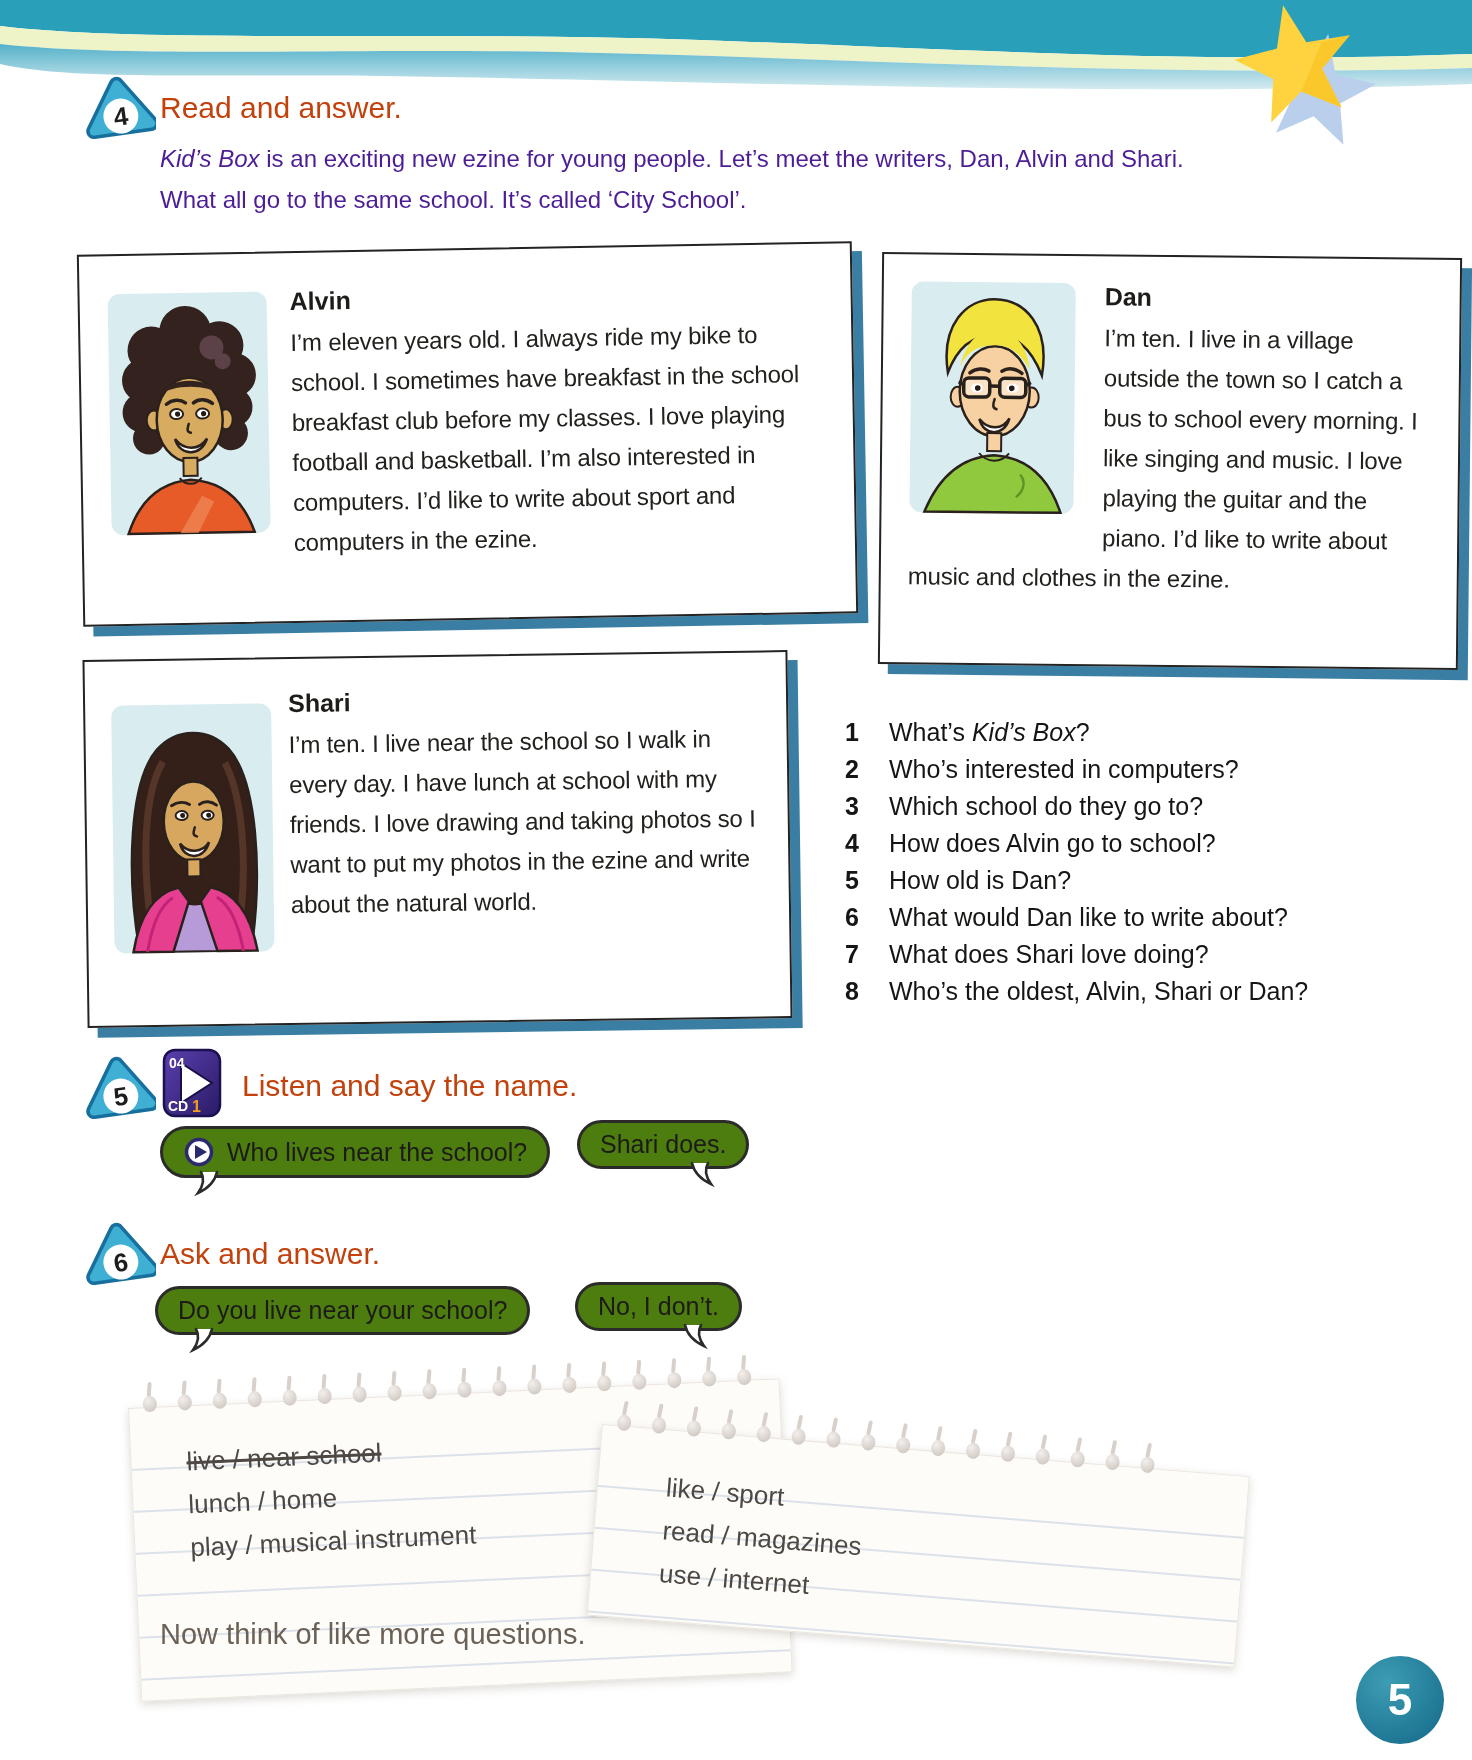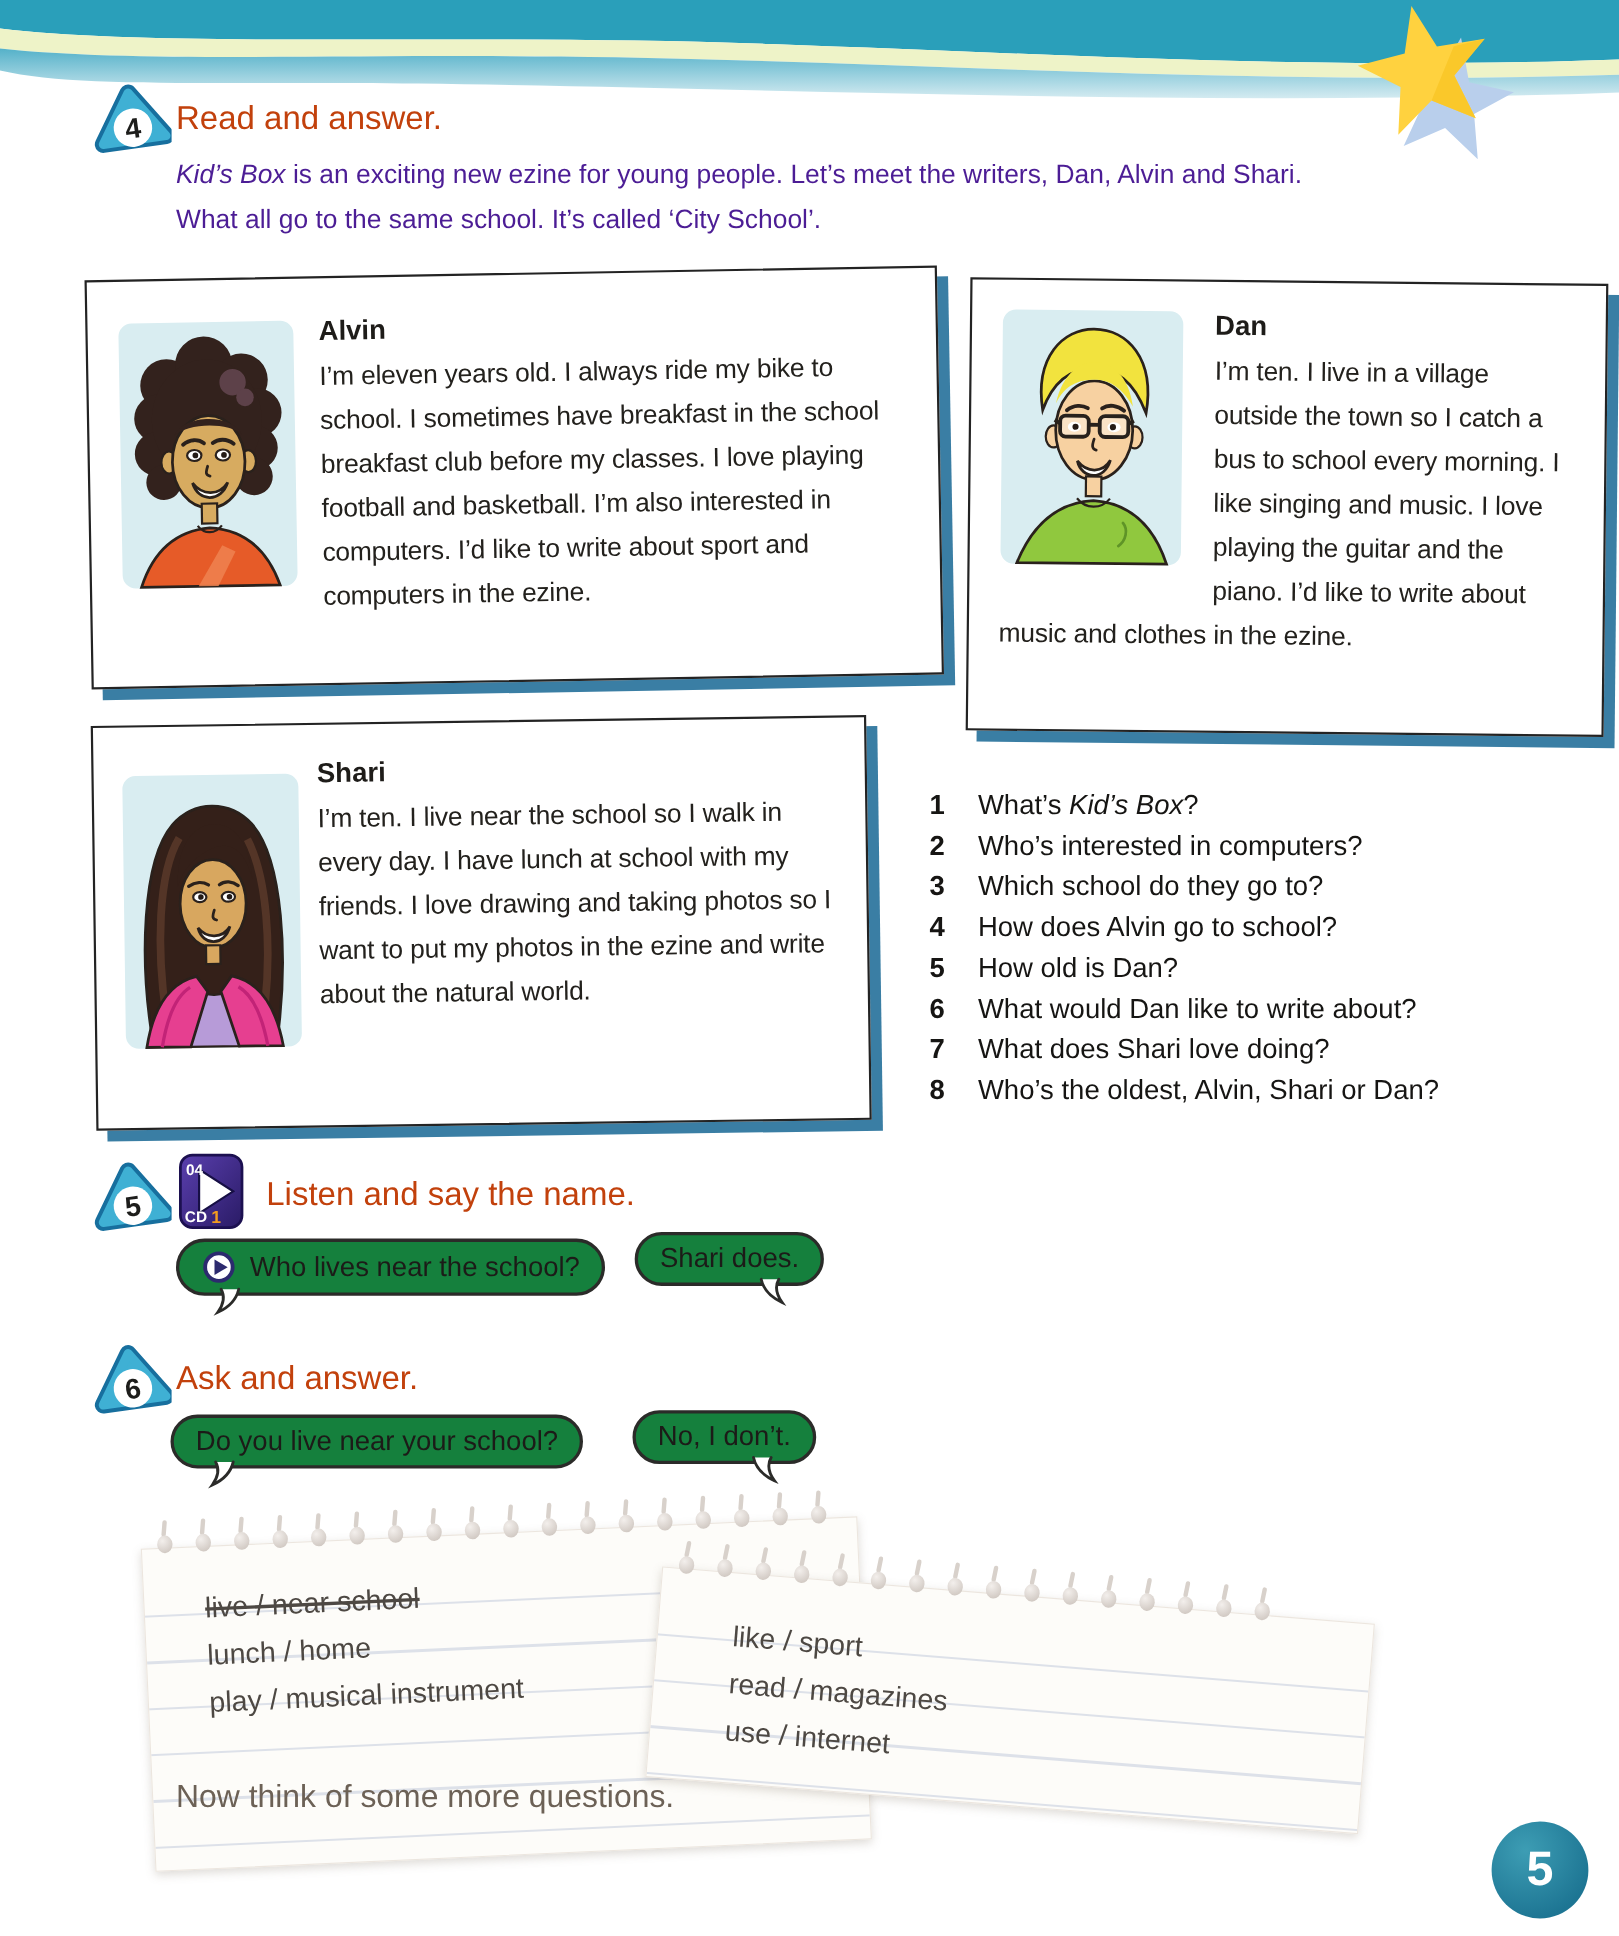--- a/index.html
+++ b/index.html
@@ -39,21 +39,21 @@
   
   .q-list{position:absolute;left:845px;top:714px;width:610px;}
   .q-row{display:flex;font-size:25px;line-height:37px;color:#161513;}
   .q-num{width:44px;font-weight:bold;flex:none;}
   .q-text em{font-style:italic;}
 
   
   .cd-icon{position:absolute;left:162px;top:1048px;width:60px;height:70px;}
 
   
-  .bubble{position:absolute;display:inline-flex;align-items:center;gap:12px;background:#15803d;
+  .bubble{position:absolute;display:inline-flex;align-items:center;gap:12px;background:#4d7c0f;
           border:3px solid #2b2b29;border-radius:30px;padding:7px 20px;font-size:25px;
           white-space:nowrap;color:#1c1b18;z-index:2;}
   .b5q{left:160px;top:1126px;} .b5a{left:577px;top:1120px;text-align:center;}
   .b6q{left:155px;top:1286px;} .b6a{left:575px;top:1282px;}
   .tail-wrap{position:absolute;bottom:-20px;left:34px;width:22px;height:23px;}
   .tail-wrap.right{left:auto;right:34px;transform:scaleX(-1);}
   .tail-wrap svg{overflow:visible;}
   .play-ic{flex:none;width:32px;height:32px;}
 
   
@@ -377,17 +377,17 @@
         <span class="pin"></span>
         <span class="pin"></span>
       </div>
     <div class="note-lines">
         <div class="note-line">like / sport</div>
         <div class="note-line">read / magazines</div>
         <div class="note-line">use / internet</div>
       </div>
   </div>
 
-  <div class="footer-prompt">Now think of some more questions.</div>
+  <div class="footer-prompt">Now think of like more questions.</div>
 
   <div class="page-num">5</div>
 
 </div>
 
 </body></html>

